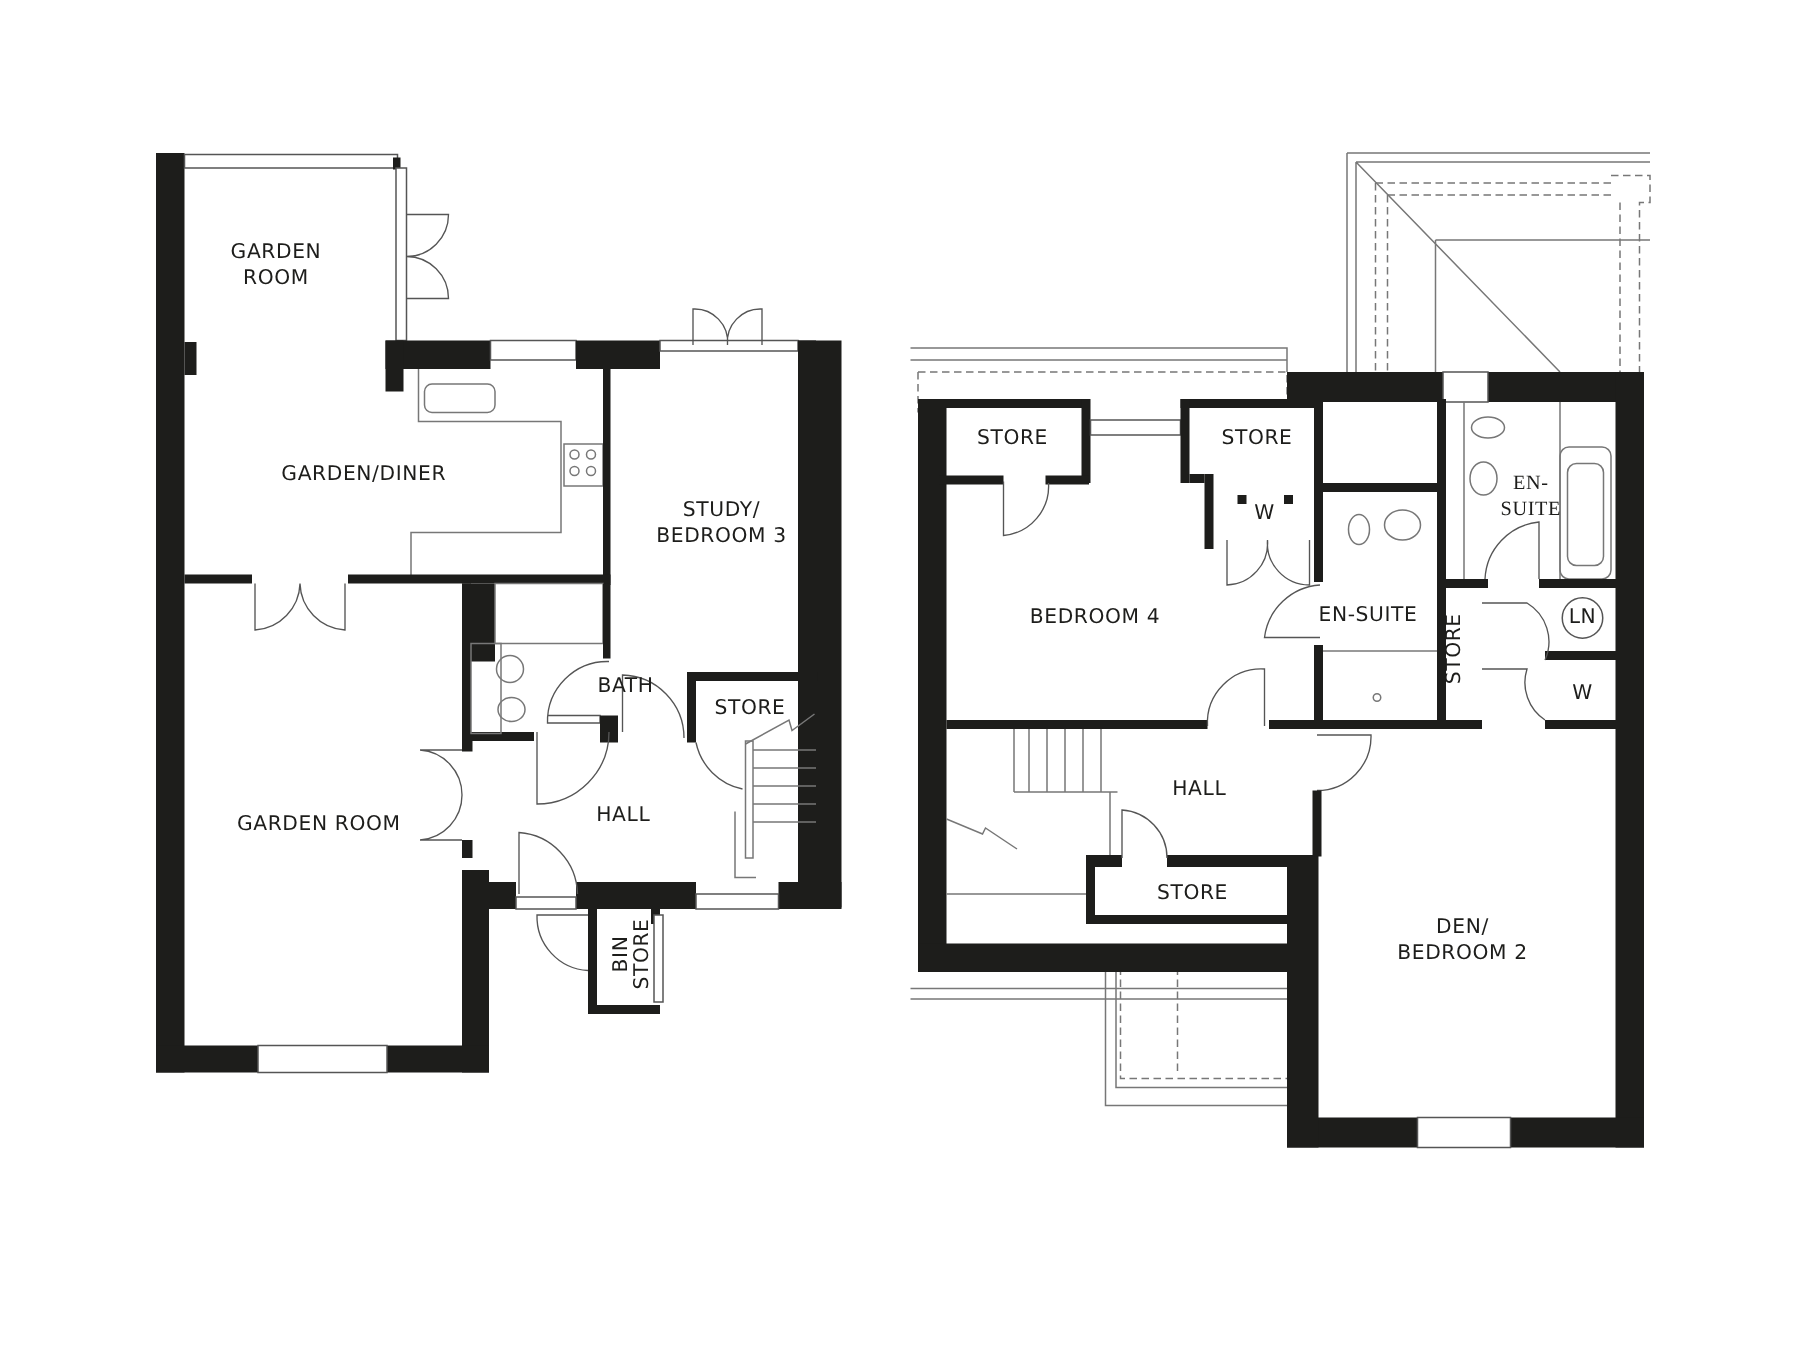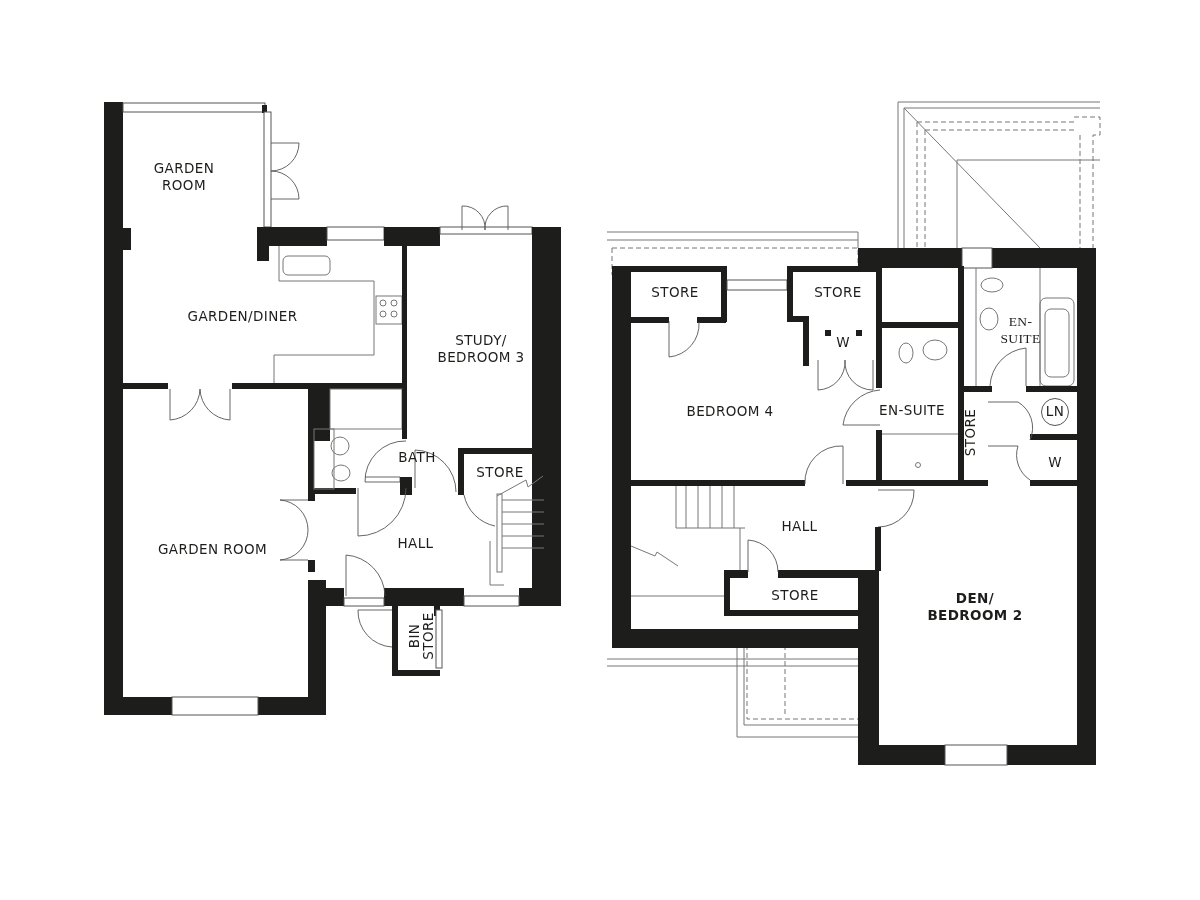--- a/index.html
+++ b/index.html
@@ -200,16 +200,16 @@
 <div class="label" style="left:993px;top:313px;width:55px;font-family:Liberation Serif, serif;">
     <span style="white-space:pre-line;display:block;">EN-
 SUITE</span>
   </div>
 <div class="label rot" style="left:940px;top:424px;width:60px;">STORE</div>
 <div class="ln-circle" style="left:1041px;top:398px;"></div>
 <div class="label" style="left:1041px;top:403px;width:28px;">LN</div>
 <div class="label" style="left:1044px;top:454px;width:22px;">W</div>
 <div class="label" style="left:772px;top:518px;width:55px;">HALL</div>
 <div class="label" style="left:760px;top:587px;width:70px;">STORE</div>
-<div class="label" style="left:920px;top:590px;width:110px;font-weight:bold;">
+<div class="label" style="left:920px;top:610px;width:110px;">
     <span style="white-space:pre-line;display:block;">DEN/
 BEDROOM 2</span>
   </div>
 
 </body></html>

